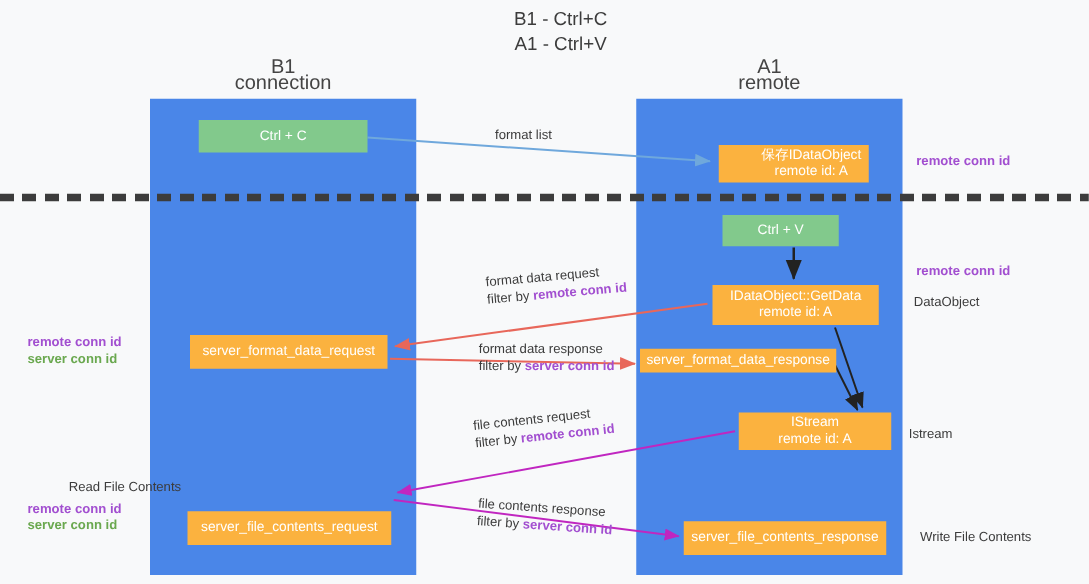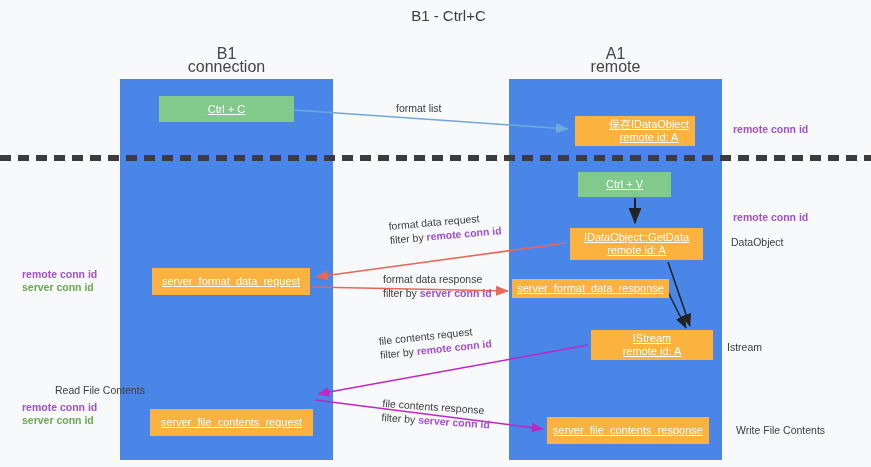--- a/index.html
+++ b/index.html
@@ -33,21 +33,20 @@
     text-align:center;color:#3c3c3c;font-size:15px;line-height:20px;
   }
   #title span{display:block;padding-left:26px;}
 
   
   .box{
     position:absolute;box-sizing:border-box;
     display:flex;flex-direction:column;align-items:center;justify-content:center;
     color:#ffffff;font-size:11px;line-height:13px;text-align:center;
     padding:2px 4px;
-    text-decoration:underline;
   }
   .box.green{background:#82c98c;}
   .box.orange{background:#fbb23f;}
   .box .l2{font-size:11px;}
 
   
   .bx-ctrlc   {left:159px;top:96px;width:135px;height:26px;}
   .bx-idata   {left:575px;top:116px;width:120px;height:30px;padding-left:32px;}
   .bx-ctrlv   {left:578px;top:172px;width:93px;height:25px;}
   .bx-getdata {left:570px;top:228px;width:133px;height:32px;}
@@ -101,20 +100,21 @@
 </head>
 <body>
 
 <div id="stage">
 
   <div class="lane lane-b1"></div>
   <div class="lane lane-a1"></div>
 
   <div id="title">
     <span>B1 - Ctrl+C</span>
+    <span>A1 - Ctrl+V</span>
   </div>
 
   <div class="lane-head head-b1">
     <span class="t1">B1</span>
     <span class="t2">connection</span>
   </div>
   <div class="lane-head head-a1">
     <span class="t1">A1</span>
     <span class="t2">remote</span>
   </div>

